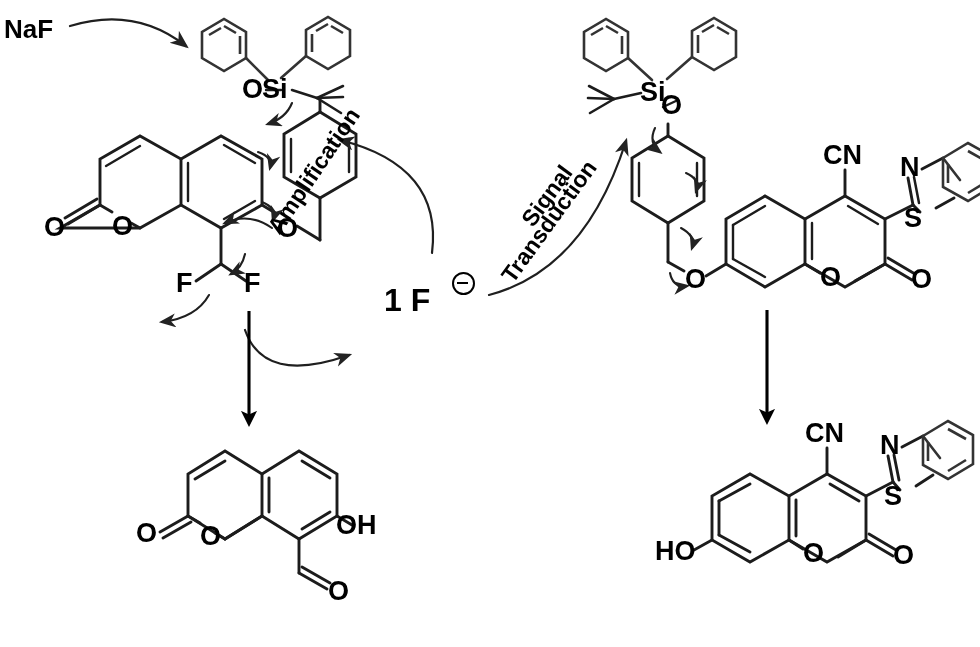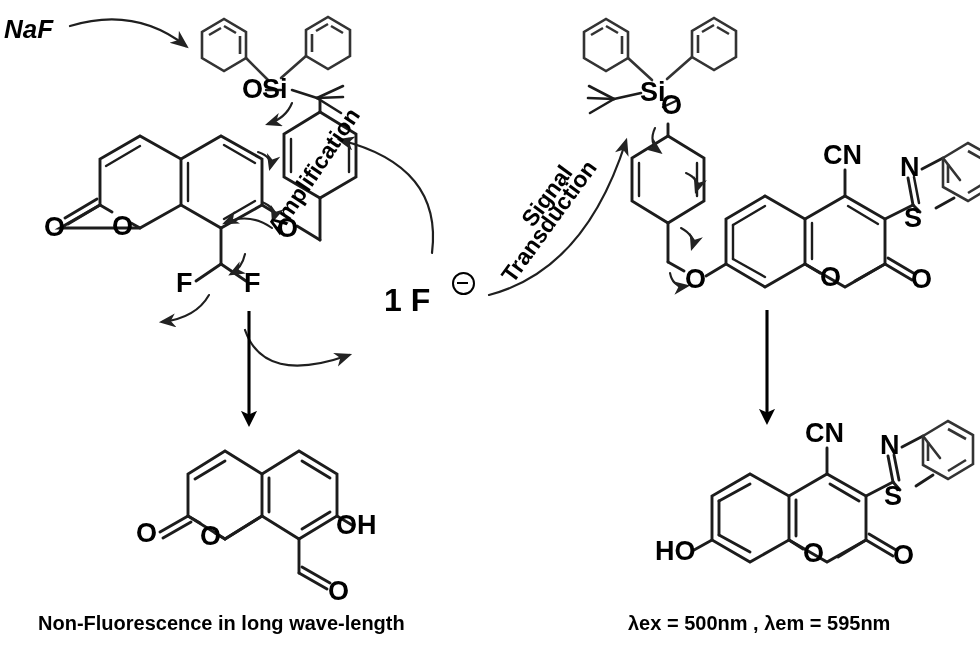--- a/index.html
+++ b/index.html
@@ -282,25 +282,23 @@
   <span class="lbl atom" style="left:336px;top:510px;">OH</span>
   <span class="lbl atom" style="left:328px;top:576px;">O</span>
 
   <span class="lbl atom" style="left:655px;top:536px;">HO</span>
   <span class="lbl atom" style="left:803px;top:538px;">O</span>
   <span class="lbl atom" style="left:893px;top:540px;">O</span>
   <span class="lbl atom" style="left:805px;top:418px;">CN</span>
   <span class="lbl atom" style="left:880px;top:430px;">N</span>
   <span class="lbl atom" style="left:884px;top:481px;">S</span>
 
-  <span class="lbl reagent" style="left:4px;top:14px;font-style:italic;">NaF</span>
+  <span class="lbl reagent" style="left:4px;top:14px;">NaF</span>
 
   <span class="lbl flowlabel" style="left:262px;top:224px;transform:rotate(-56deg);transform-origin:left top;">Amplification</span>
 
   <span class="lbl flowlabel" style="left:516px;top:216px;transform:rotate(-54deg);transform-origin:left top;">Signal</span>
   <span class="lbl flowlabel" style="left:496px;top:272px;transform:rotate(-54deg);transform-origin:left top;">Transduction</span>
 
   <span class="lbl fionlabel" style="left:384px;top:282px;">1 F</span>
   <span class="minuscircle" style="left:452px;top:272px;"></span>
 
-  <span class="lbl caption" style="left:38px;top:612px;">Non-Fluorescence in long wave-length</span>
-  <span class="lbl caption" style="left:628px;top:612px;">λex = 500nm , λem = 595nm</span>
 </div>
 
 </body></html>

